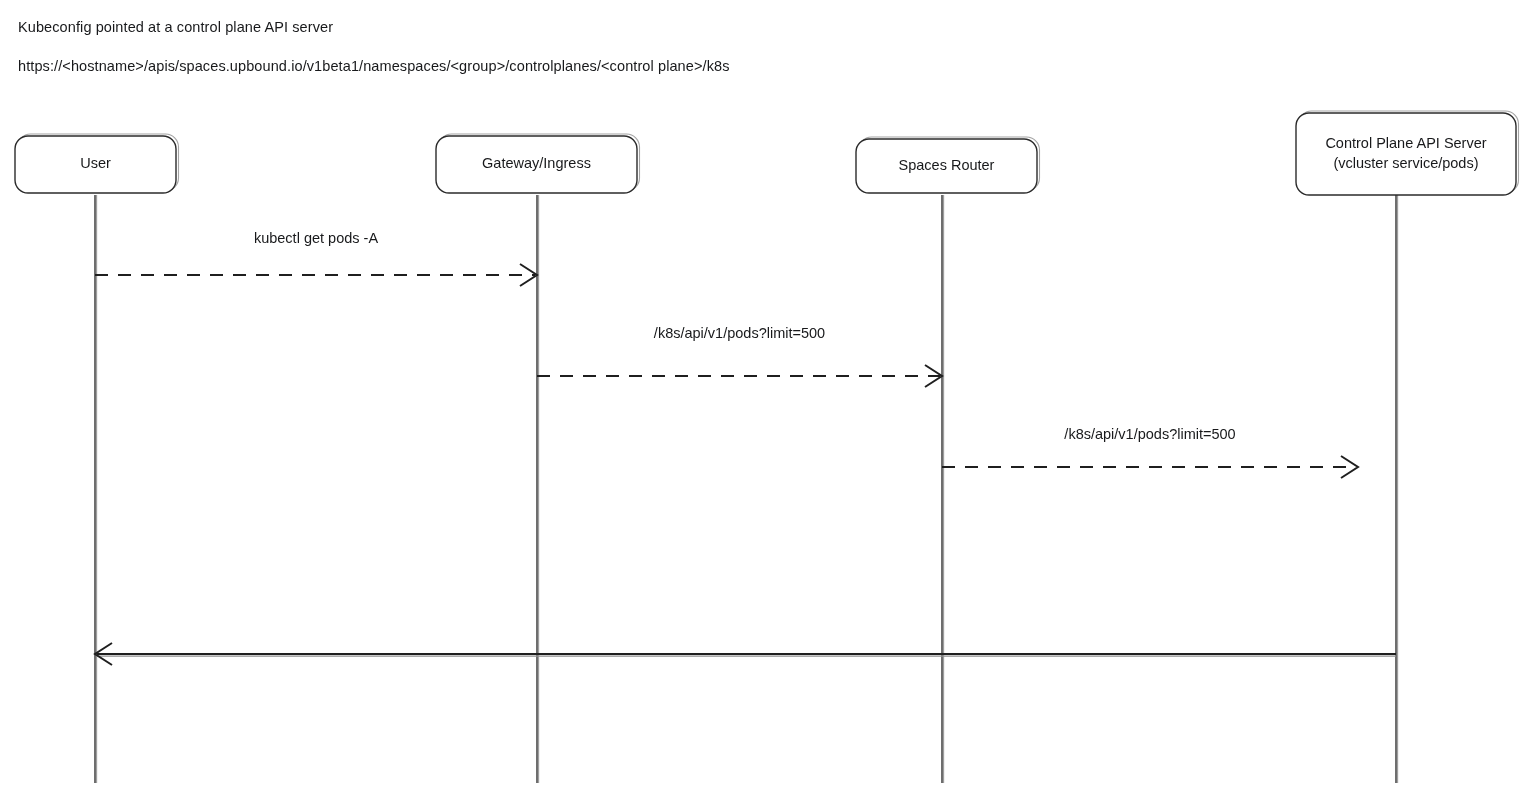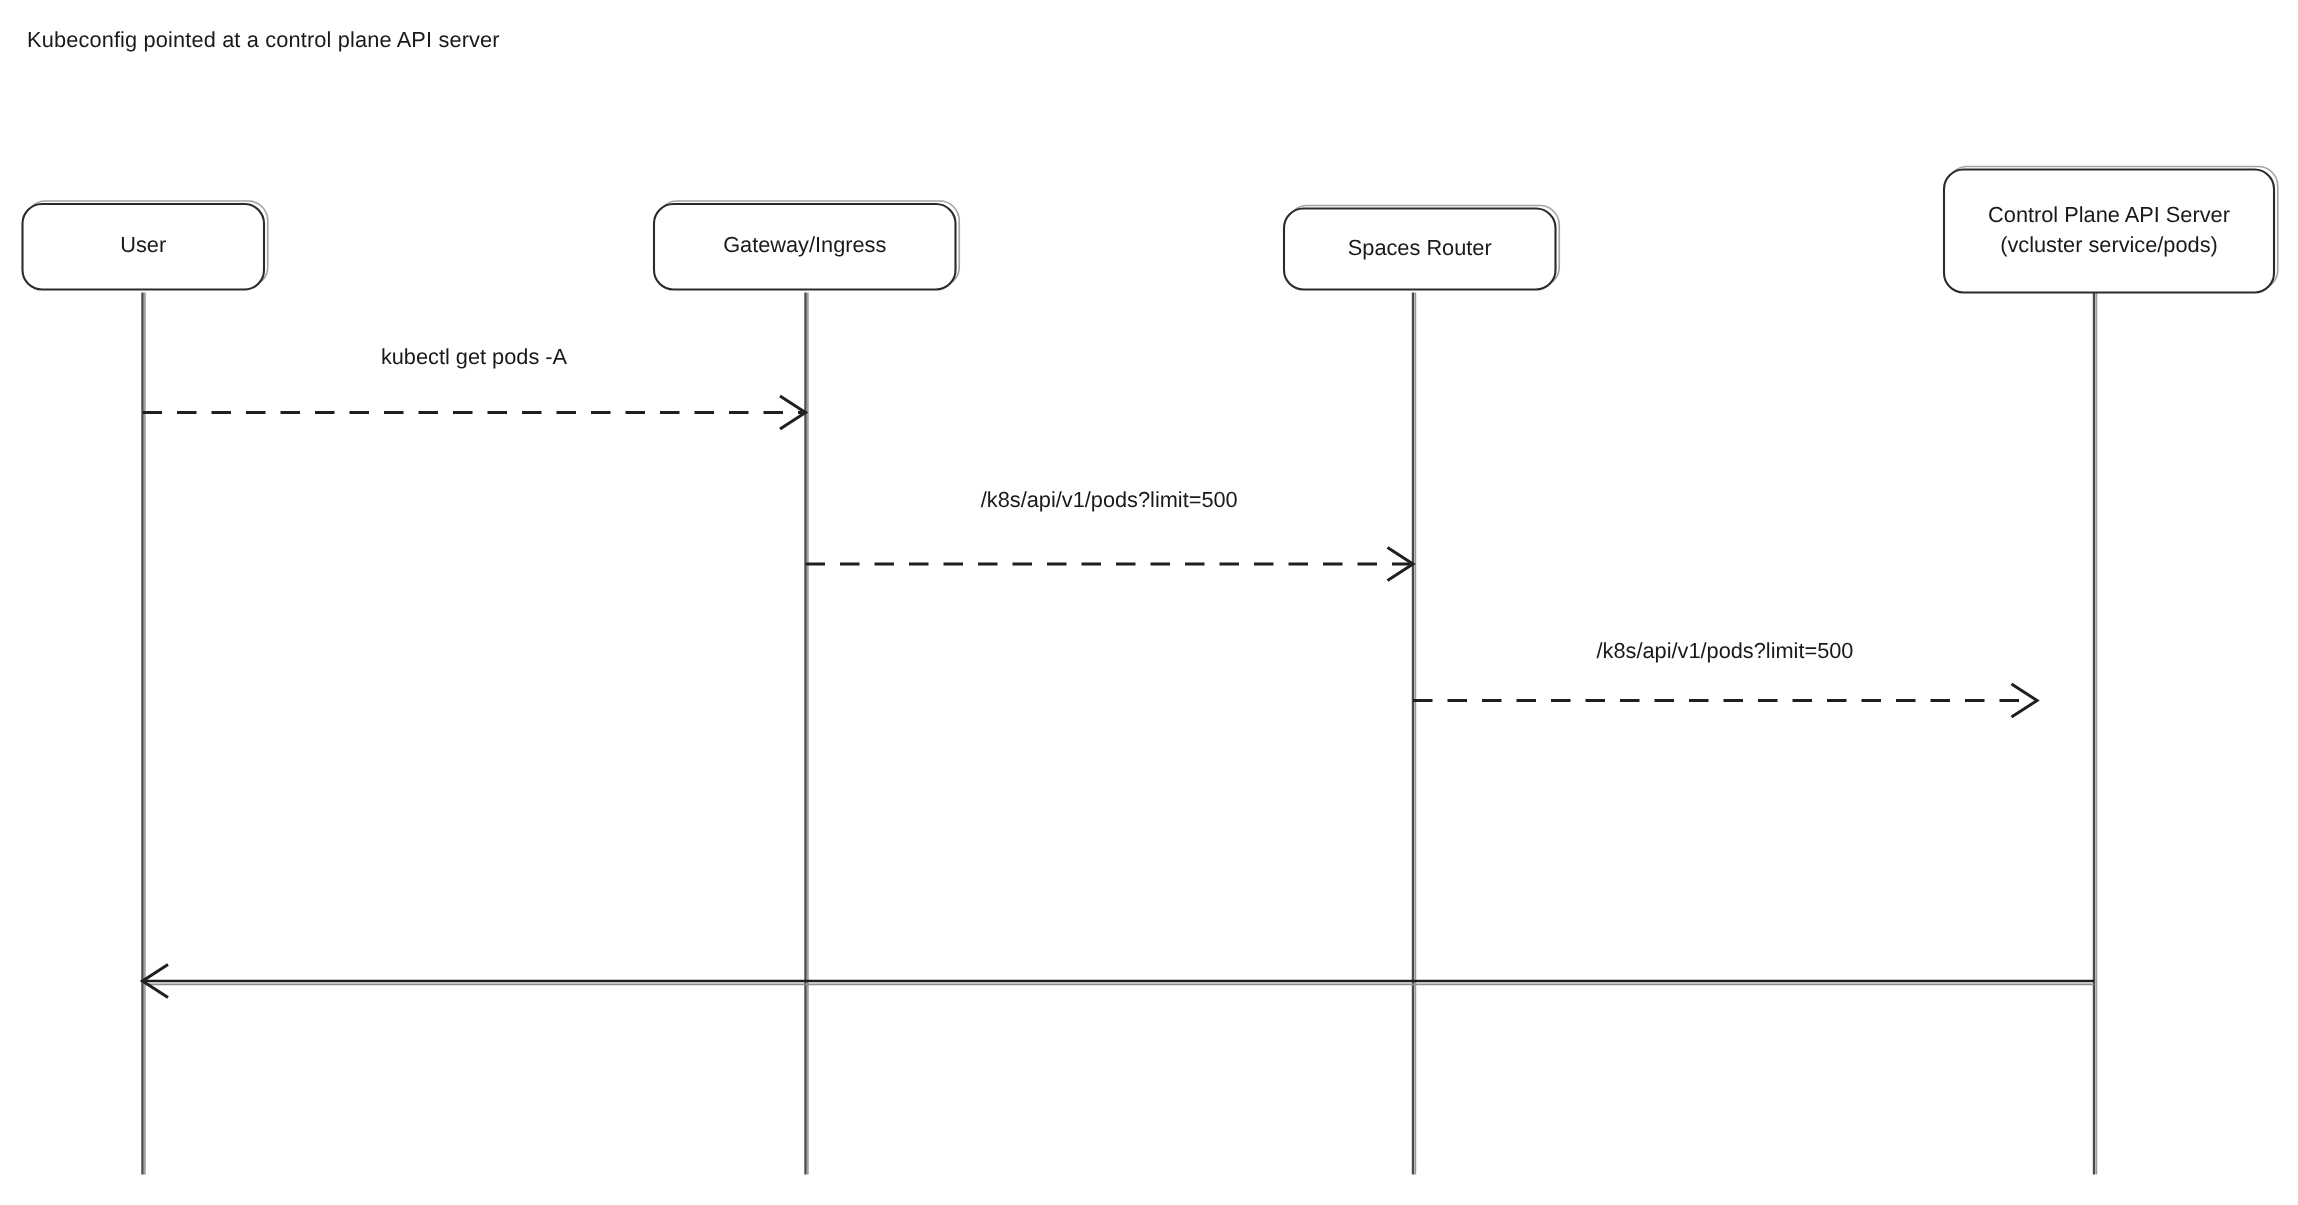--- a/index.html
+++ b/index.html
@@ -98,20 +98,21 @@
     dominant-baseline: middle;
   }
 </style>
 </head>
 <body>
 
 <div id="diagram-root">
 
   <div class="header-text" id="header-title">Kubeconfig pointed at a control plane API server</div>
 
+  <div class="header-text" id="header-url">https://&lt;hostname&gt;/apis/spaces.upbound.io/v1beta1/namespaces/&lt;group&gt;/controlplanes/&lt;control plane&gt;/k8s</div>
 
   <svg class="canvas" id="diagram-svg" viewBox="0 0 1532 803" xmlns="http://www.w3.org/2000/svg">
 
     <g id="lifelines-layer">
         <g>
           <line x1="96.6" y1="195" x2="96.6" y2="783" class="lifeline-shadow"></line>
           <line x1="95" y1="195" x2="95" y2="783" class="lifeline"></line>
         </g>
         <g>
           <line x1="538.6" y1="195" x2="538.6" y2="783" class="lifeline-shadow"></line>

